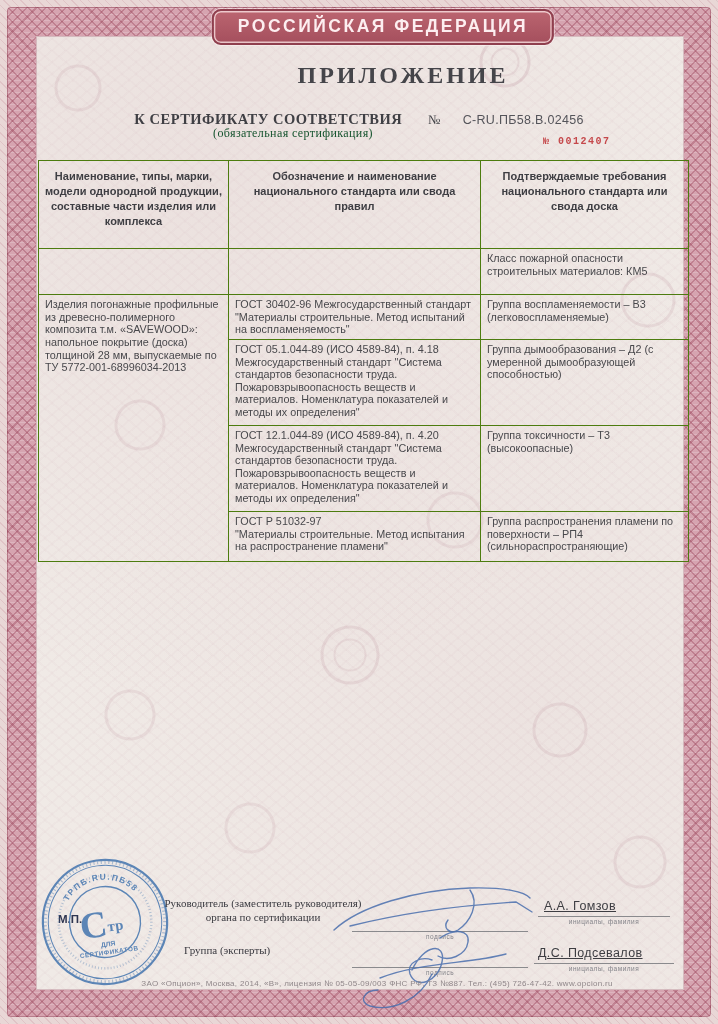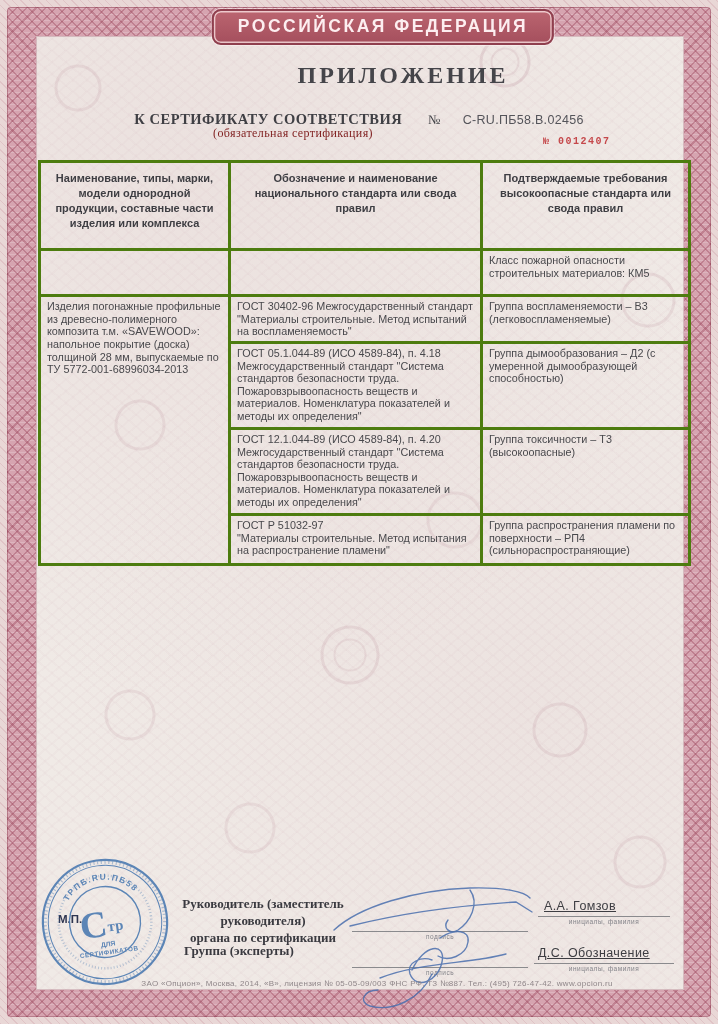--- a/index.html
+++ b/index.html
@@ -76,48 +76,48 @@
   }
   .cert-line{
     position:absolute;top:110px;left:0;width:100%;
     text-align:center;color:#3f3f44;
   }
   .cert-line .t1{font-family:"Liberation Serif",serif;font-size:14.5px;font-weight:bold;letter-spacing:.5px;}
   .cert-line .nosign{font-family:"Liberation Serif",serif;font-size:13px;margin:0 22px 0 26px;}
   .cert-line .cnum{font-size:12.5px;color:#54545a;letter-spacing:.3px;}
   .cert-type{
     position:absolute;top:126px;left:128px;width:330px;text-align:center;
-    font-family:"Liberation Serif",serif;font-size:12px;color:#7f1d1d;letter-spacing:.4px;
+    font-family:"Liberation Serif",serif;font-size:12px;color:#14532d;letter-spacing:.4px;
   }
   .blank-number{
     position:absolute;top:136px;left:543px;
     font-family:"Liberation Mono",monospace;
     font-size:10px;font-weight:bold;color:#c5484b;letter-spacing:1.5px;
   }
   
   table.standards{
     position:absolute;left:38px;top:160px;
     width:650px;border-collapse:collapse;table-layout:fixed;
   }
   table.standards th, table.standards td{
-    border:3px solid #4d7c0f;
+    border:1px solid #4d7c0f;
     vertical-align:top;
     padding:3px 6px;
     font-size:10.8px;line-height:1.17;color:#48484c;
     white-space:pre-line;
   }
   table.standards th{
     text-align:center;vertical-align:top;
     font-weight:bold;color:#3e3e43;
     padding-top:8px;font-size:11px;line-height:1.35;
   }
   
   .sig-label{
     position:absolute;font-family:"Liberation Serif",serif;
-    font-weight:bold;font-size:13px;color:#3a3a40;line-height:1.3;
+    font-weight:normal;font-size:11px;color:#3a3a40;line-height:1.3;
   }
   .sig-line{position:absolute;border-top:1px solid #8a8a8d;height:0;}
   .sig-caption{
     position:absolute;text-align:center;
     font-size:6.5px;color:#84848a;letter-spacing:.5px;
   }
   .sig-name{
     position:absolute;font-size:12.5px;color:#3d3d42;letter-spacing:.4px;text-decoration:underline;
   }
   .mp-mark{
@@ -160,21 +160,21 @@
   <table class="standards">
     <colgroup>
       <col style="width:190px">
         <col style="width:252px">
         <col style="width:208px">
     </colgroup>
     <thead>
       <tr style="height:88px">
         <th>Наименование, типы, марки, модели однородной продукции, составные части изделия или комплекса</th>
         <th>Обозначение и наименование национального стандарта или свода правил</th>
-        <th>Подтверждаемые требования высокоопасные стандарта или свода правил</th>
+        <th>Подтверждаемые требования национального стандарта или свода доска</th>
       </tr>
     </thead>
     <tbody>
       <tr style="height:46px">
         <td></td>
         <td></td>
         <td>Класс пожарной опасности строительных материалов: КМ5</td>
       </tr>
       <tr style="height:43px">
         <td rowspan="4">Изделия погонажные профильные из древесно-полимерного композита т.м. «SAVEWOOD»: напольное покрытие (доска) толщиной 28 мм, выпускаемые по ТУ 5772-001-68996034-2013</td>
@@ -229,21 +229,21 @@
 
   <div class="sig-name" style="left:544px;top:899px;">А.А. Гомзов</div>
   <div class="sig-line" style="left:538px;top:916px;width:132px;"></div>
   <div class="sig-caption" style="left:538px;top:918px;width:132px;">инициалы, фамилия</div>
 
   <div class="sig-label" style="left:184px;top:943px;">Группа (эксперты)</div>
 
   <div class="sig-line" style="left:352px;top:967px;width:176px;"></div>
   <div class="sig-caption" style="left:352px;top:969px;width:176px;">подпись</div>
 
-  <div class="sig-name" style="left:538px;top:946px;">Д.С. Обозначение</div>
+  <div class="sig-name" style="left:538px;top:946px;">Д.С. Подсевалов</div>
   <div class="sig-line" style="left:534px;top:963px;width:140px;"></div>
   <div class="sig-caption" style="left:534px;top:965px;width:140px;">инициалы, фамилия</div>
 
   <svg class="sig-ink" viewBox="0 0 235 140">
     <g stroke="#4a6fae" stroke-width="1.4" fill="none" opacity=".85" stroke-linecap="round">
       <path d="M14,52 C40,28 95,12 150,10 C185,9 205,14 210,20"></path>
       <path d="M30,48 C70,38 130,28 196,24 L212,34"></path>
       <path d="M150,12 C160,26 150,44 138,52 C130,57 122,50 128,42"></path>
       <path d="M120,60 C135,50 150,52 148,64 C146,78 128,84 118,78"></path>
       <path d="M92,92 C104,66 126,64 122,84 C118,104 96,112 90,96 C86,84 102,78 112,82"></path>

